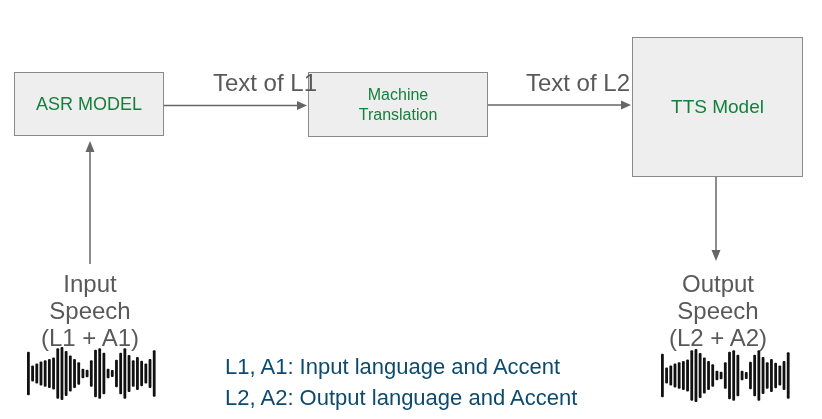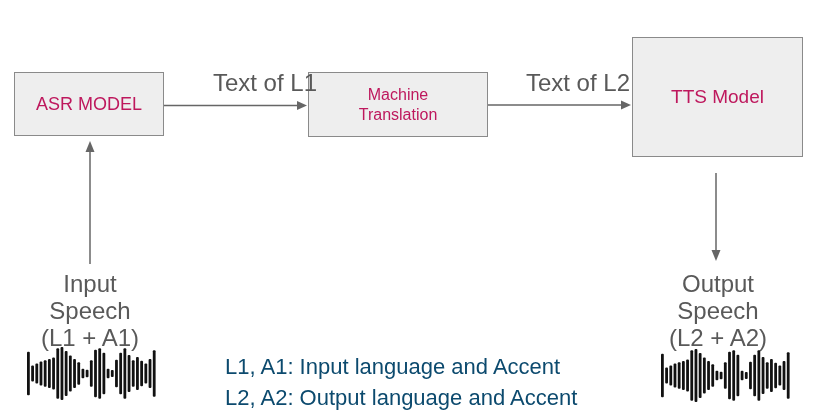--- a/index.html
+++ b/index.html
@@ -17,27 +17,27 @@
     width: 822px; height: 419px;
   }
   .box {
     position: absolute;
     background: #eeeeee;
     border: 1.5px solid #8a8a8a;
     display: flex;
     align-items: center;
     justify-content: center;
     text-align: center;
-    color: #be185d;
+    color: #15803d;
     box-sizing: border-box;
   }
   .box-asr  { left: 14px;  top: 72px; width: 150px; height: 64px;  font-size: 18px; }
   .box-mt   { left: 308px; top: 72px; width: 180px; height: 65px;  font-size: 16px; line-height: 20px; }
   .box-mt .box-label { display: inline-block; width: 110px; }
-  .box-tts  { left: 632px; top: 37px; width: 171px; height: 120px; font-size: 19px; }
+  .box-tts  { left: 632px; top: 37px; width: 171px; height: 140px; font-size: 19px; }
   .edge-label {
     position: absolute;
     color: #595959;
     font-size: 24px;
     text-align: right;
     white-space: nowrap;
   }
   .edge-label-l1 { left: 176px; top: 69px; width: 141px; }
   .edge-label-l2 { left: 490px; top: 69px; width: 140px; }
   .io-label {

